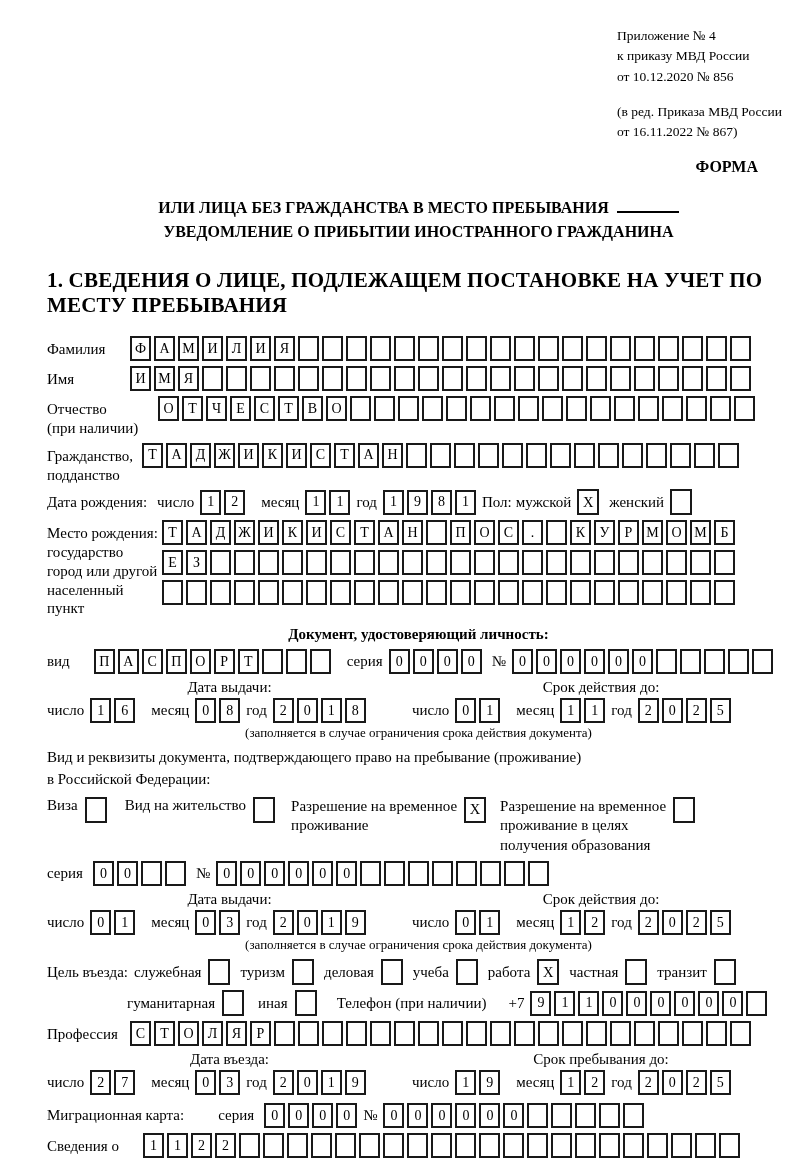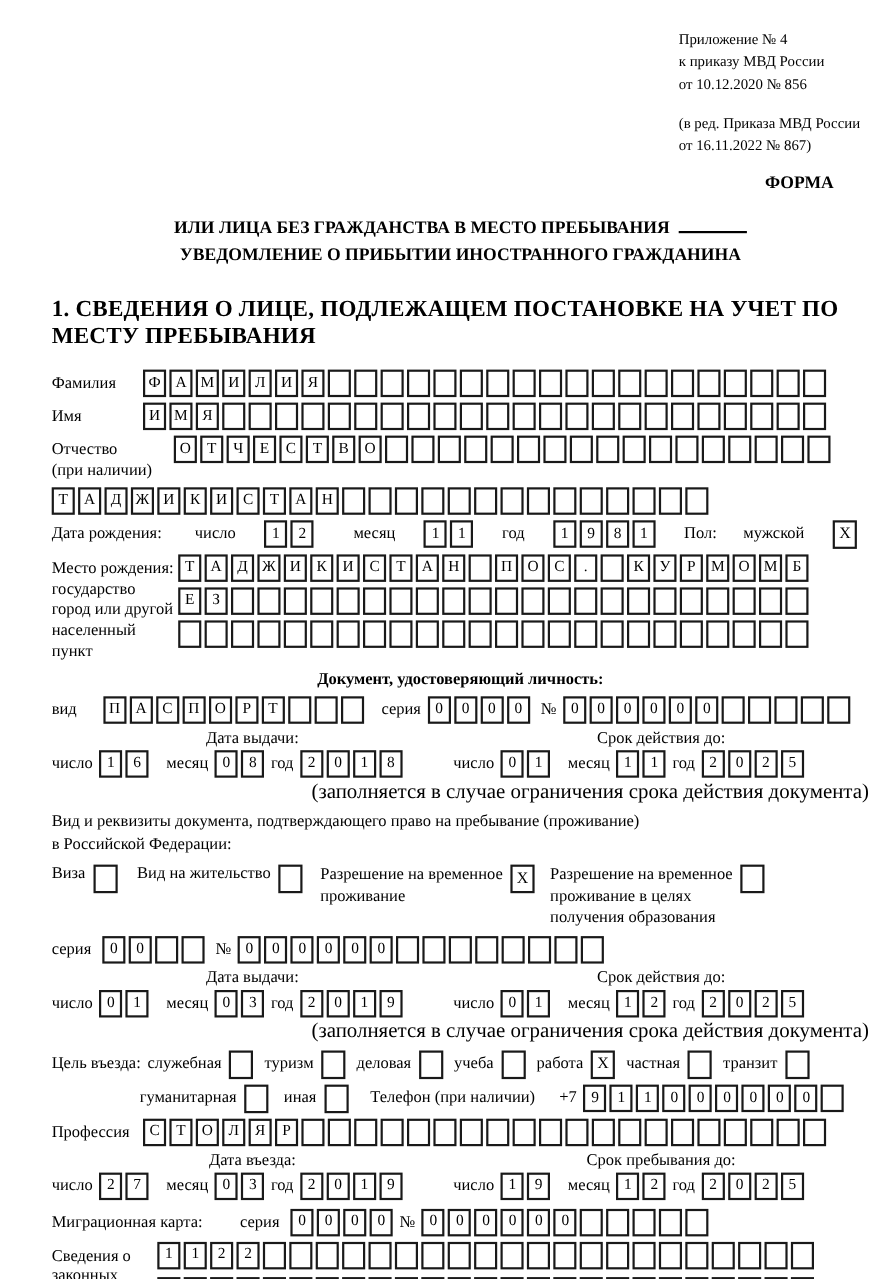--- a/index.html
+++ b/index.html
@@ -44,21 +44,21 @@
   .stack { display:flex; flex-direction:column; gap:5px; }
 
   .center-bold { text-align:center; font-weight:bold; font-size:15px; margin:8px 0 6px 0; }
 
   .dates { display:flex; margin-bottom:2px; }
   .dates .dcol-l { flex:0 0 365px; }
   .dates .dcol-r { flex:1 1 auto; }
   .dhead { text-align:center; font-size:15px; margin-bottom:2px; }
   .dgroup { display:flex; align-items:center; }
   .dgroup .inline-lbl { padding-top:0; }
-  .note-r { text-align:right; font-size:19px; margin:2px 0 6px 0; }
+  .note-r { text-align:center; font-size:13px; margin:2px 0 6px 0; }
 
   .plain { font-size:15px; line-height:1.45; }
   .opt-label { font-size:15px; }
   .opt-center { font-size:15px; text-align:left; line-height:1.3; }
   .optrow { display:flex; align-items:flex-start; margin-bottom:6px; }
   .optrow .cbox { margin-left:7px; margin-right:12px; margin-top:0; }
   .vmid { display:flex; align-items:center; }
 </style>
 </head>
 <body>
@@ -174,20 +174,24 @@
         <span class="cell"></span>
         <span class="cell"></span>
         <span class="cell"></span>
         <span class="cell"></span>
         <span class="cell"></span>
         <span class="cell"></span>
       </div>
   </div>
 
   <div class="frow">
+    <div class="flabel w95">
+      <div>Гражданство,</div>
+      <div>подданство</div>
+    </div>
     <div class="cells">
         <span class="cell">Т</span>
         <span class="cell">А</span>
         <span class="cell">Д</span>
         <span class="cell">Ж</span>
         <span class="cell">И</span>
         <span class="cell">К</span>
         <span class="cell">И</span>
         <span class="cell">С</span>
         <span class="cell">Т</span>
@@ -203,21 +207,21 @@
         <span class="cell"></span>
         <span class="cell"></span>
         <span class="cell"></span>
         <span class="cell"></span>
         <span class="cell"></span>
         <span class="cell"></span>
         <span class="cell"></span>
       </div>
   </div>
 
-  <div class="frow vmid" style="margin-top:4px;gap:20px;">
+  <div class="frow vmid" style="margin-top:4px;">
     <span class="inline-lbl rowgap-m" style="padding-top:0">Дата рождения:</span>
     <span class="inline-lbl rowgap-s" style="padding-top:0">число</span>
     <span class="cells rowgap-l">
         <span class="cell">1</span>
         <span class="cell">2</span>
       </span>
     <span class="inline-lbl rowgap-s" style="padding-top:0">месяц</span>
     <span class="cells rowgap-s">
         <span class="cell">1</span>
         <span class="cell">1</span>

